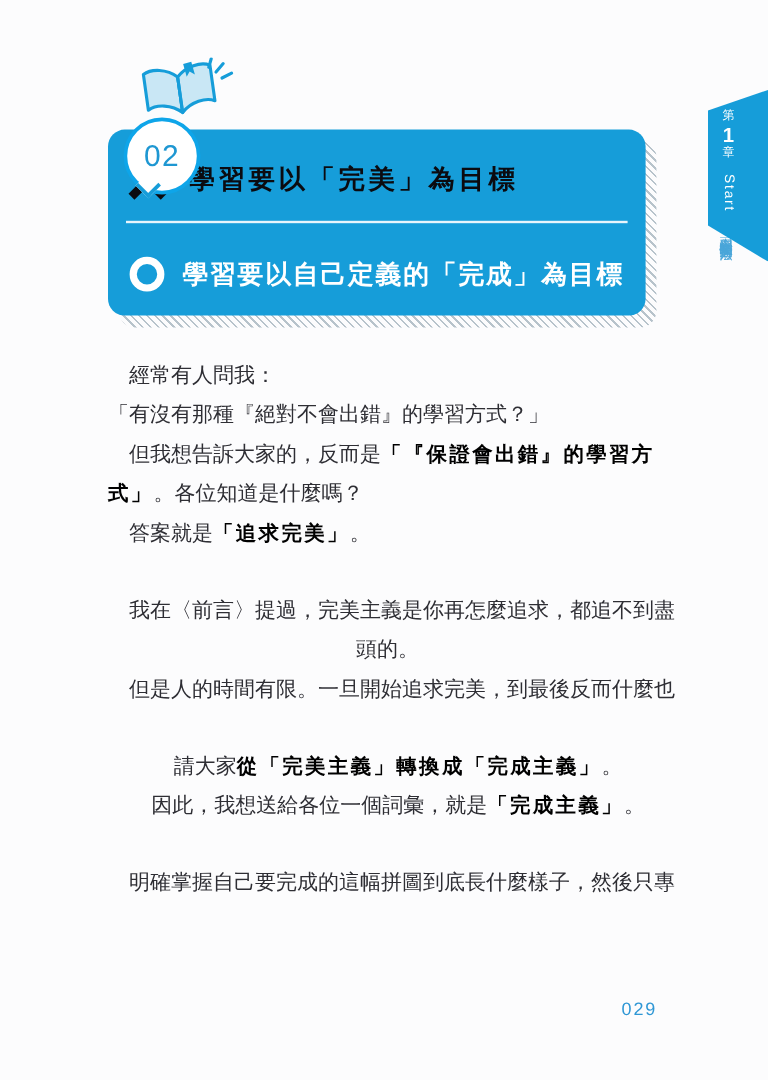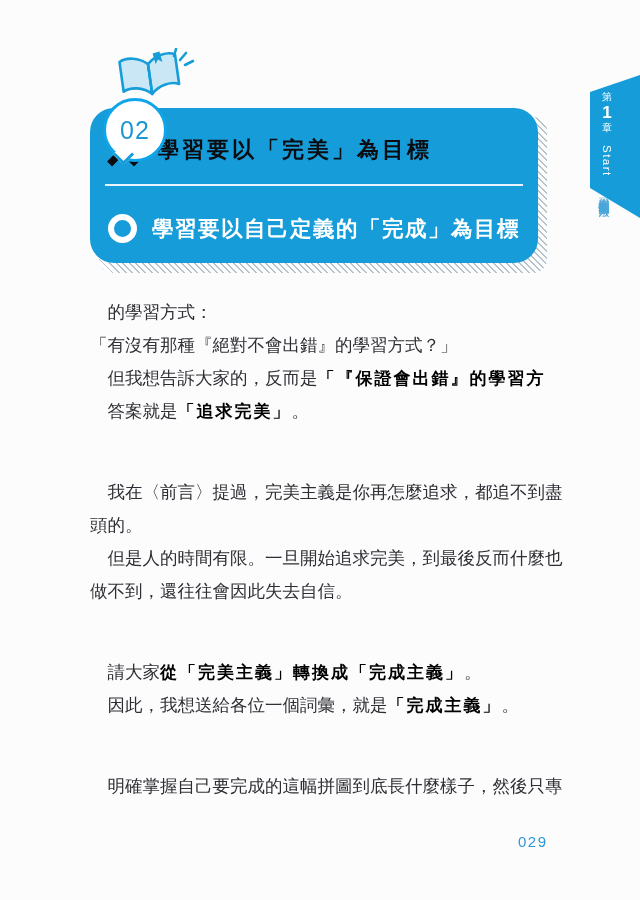--- a/index.html
+++ b/index.html
@@ -11,21 +11,21 @@
   }
   .page{position:absolute;left:0;top:0;width:640px;height:900px;background:#fcfcfd;overflow:hidden;}
 
   
   .hatch-shadow{
     position:absolute;left:99px;top:117px;width:448px;height:156px;border-radius:14px;
     background:repeating-linear-gradient(45deg,#b7c3cb 0 1.4px,transparent 1.4px 4.6px);
     z-index:1;
   }
   .callout-box{
-    position:absolute;left:90px;top:108px;width:448px;height:155px;border-radius:24px;
+    position:absolute;left:90px;top:108px;width:448px;height:155px;border-radius:14px;
     background:#169dd9;z-index:2;
   }
   .callout-row{position:absolute;left:0;width:100%;display:flex;align-items:center;}
   .row-wrong{top:20px;height:44px;}
   .row-right{top:98px;height:44px;}
   .x-mark{position:relative;width:32px;height:32px;margin-left:17px;flex:0 0 32px;}
   .x-mark::before,.x-mark::after{
     content:"";position:absolute;left:-3px;top:12.5px;width:38px;height:7px;background:#0b0b10;
   }
   .x-mark::before{transform:rotate(45deg);}
@@ -67,21 +67,21 @@
     color:#4aa6d9;font-size:11px;letter-spacing:.5px;z-index:1;
   }
 
   
   .body-text{
     position:absolute;left:90px;top:296px;width:466px;
     font-family:"Liberation Serif","DejaVu Serif",serif;
     color:#2e2e34;font-size:17.5px;
   }
   .para{margin:0;}
-  .para.gap{margin-top:48px;}
+  .para.gap{margin-top:31px;text-align:center;}
   .line{white-space:nowrap;height:33px;line-height:33px;}
   .em{
     font-family:"Liberation Sans","DejaVu Sans",sans-serif;
     font-weight:bold;color:#000000;letter-spacing:2px;font-size:17px;
   }
 
   .page-number{
     position:absolute;left:518px;top:833px;color:#2f97d5;font-size:15px;letter-spacing:1.5px;
   }
 </style>
@@ -128,30 +128,30 @@
       <span class="tab-pre">第</span>
       <span class="tab-num">1</span>
       <span class="tab-suf">章</span>
       <span class="tab-latin">Start</span>
     </div>
   </div>
   <div class="chapter-title">在學習之初斬斷「迷惘」的方法</div>
 
   <div class="body-text">
       <div class="para">
-        <div class="line"><span>　的學習方式：</span></div>
+        <div class="line"><span>　經常有人問我：</span></div>
         <div class="line"><span>「有沒有那種『絕對不會出錯』的學習方式？」</span></div>
         <div class="line"><span>　但我想告訴大家的，反而是</span><span class="em">「『保證會出錯』的學習方</span></div>
+        <div class="line"><span class="em">式」</span><span>。各位知道是什麼嗎？</span></div>
         <div class="line"><span>　答案就是</span><span class="em">「追求完美」</span><span>。</span></div>
       </div>
       <div class="para gap">
         <div class="line"><span>　我在〈前言〉提過，完美主義是你再怎麼追求，都追不到盡</span></div>
         <div class="line"><span>頭的。</span></div>
         <div class="line"><span>　但是人的時間有限。一旦開始追求完美，到最後反而什麼也</span></div>
-        <div class="line"><span>做不到，還往往會因此失去自信。</span></div>
       </div>
       <div class="para gap">
         <div class="line"><span>　請大家</span><span class="em">從「完美主義」轉換成「完成主義」</span><span>。</span></div>
         <div class="line"><span>　因此，我想送給各位一個詞彙，就是</span><span class="em">「完成主義」</span><span>。</span></div>
       </div>
       <div class="para gap">
         <div class="line"><span>　明確掌握自己要完成的這幅拼圖到底長什麼樣子，然後只專</span></div>
       </div>
     </div>
 

